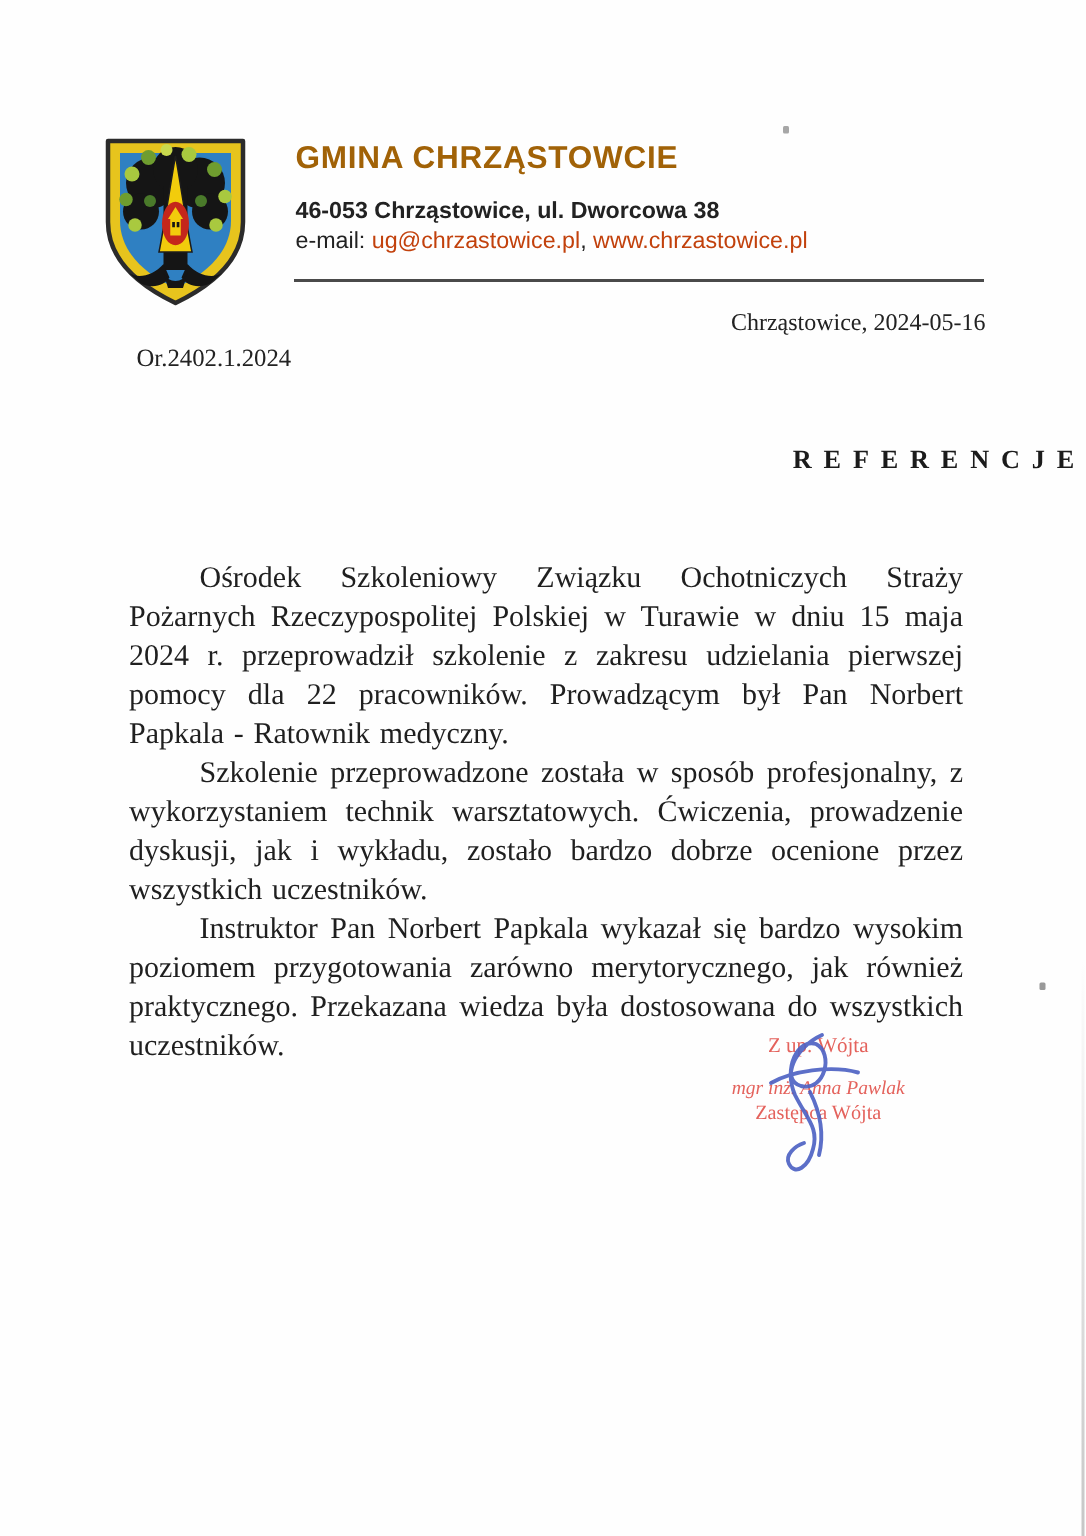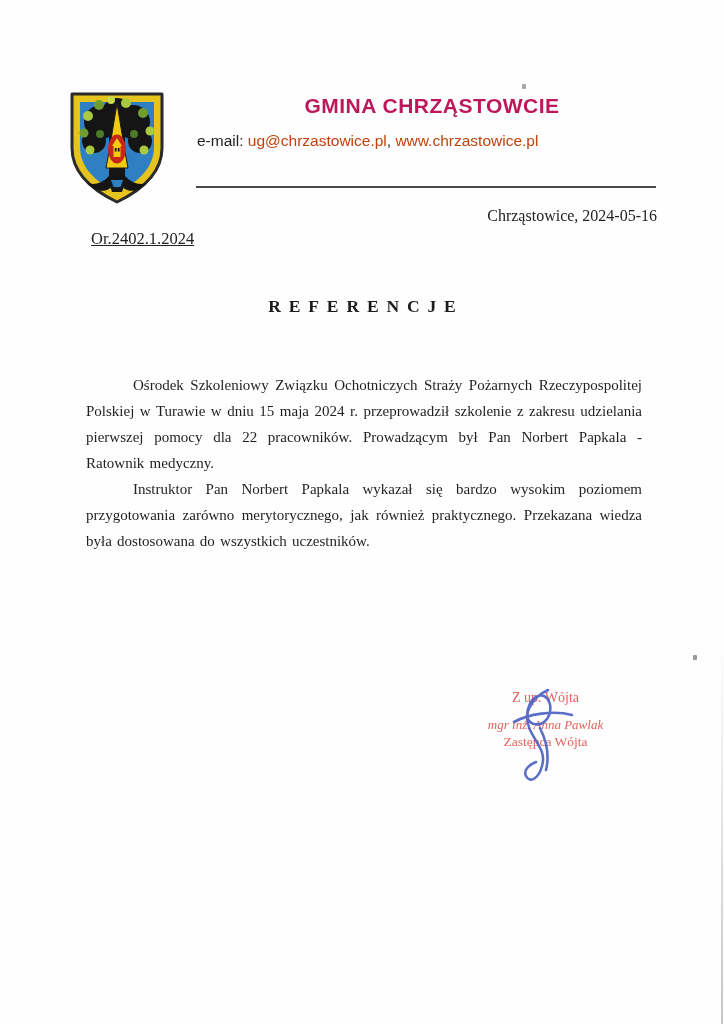--- a/index.html
+++ b/index.html
@@ -8,39 +8,39 @@
     width:724px;height:1024px;
     margin:0 auto;
     background:#fefefe;
     overflow:hidden;
     font-family:"Liberation Serif", serif;
     color:#1e1e1e;
   }
   
   .crest{position:absolute;left:64px;top:86px;width:106px;height:120px;}
   .header-text{position:absolute;left:197px;top:94px;width:470px;font-family:"Liberation Sans",sans-serif;}
-  .org-name{font-size:21px;font-weight:bold;color:#be185d;letter-spacing:.5px;margin:0 0 13px 0;text-align:center;}
+  .org-name{font-size:21px;font-weight:bold;color:#a16207;letter-spacing:.5px;margin:0 0 13px 0;}
   .addr-line{font-size:15.5px;line-height:19.5px;color:#222;}
   .addr-line.bold{font-weight:bold;}
   .hlink{color:#c2410c;cursor:pointer;}
   .rule{position:absolute;left:196px;top:186px;width:460px;height:2px;background:#4a4a4a;}
   
   .place-date{position:absolute;top:207px;right:67px;font-size:16px;color:#222;}
-  .ref-number{position:absolute;top:229px;left:91px;font-size:16.5px;color:#222;text-decoration:underline;}
+  .ref-number{position:absolute;top:229px;left:91px;font-size:16.5px;color:#222;}
   
   .doc-title{
     position:absolute;top:296px;left:0;width:100%;
-    text-align:center;font-size:17.5px;font-weight:bold;
+    text-align:right;font-size:17.5px;font-weight:bold;
     letter-spacing:.45em;text-indent:.45em;color:#1b1b1b;
   }
   
   .body-text{position:absolute;left:86px;top:372px;width:556px;}
   .body-text p{
     margin:0;text-indent:47px;text-align:justify;
-    font-size:15px;line-height:26px;color:#1f1f1f;
+    font-size:20px;line-height:26px;color:#1f1f1f;
     word-spacing:1.5px;
   }
   
   .signature-block{position:absolute;left:458px;top:690px;width:175px;text-align:center;}
   .stamp{color:#e4625c;font-family:"Liberation Serif",serif;}
   .stamp-line1{font-size:14px;margin:0 0 11px 0;}
   .stamp-line2{font-size:13px;font-style:italic;margin:0 0 1px 0;}
   .stamp-line3{font-size:13.5px;margin:0;}
   .signature-ink{position:absolute;left:38px;top:-8px;width:92px;height:106px;pointer-events:none;}
   
@@ -91,31 +91,33 @@
 
       <rect x="49.5" y="59" width="7" height="12" fill="#f2cc0c"></rect>
       <path d="M53,52 L48,60 H58 Z" fill="#f2cc0c"></path>
       <rect x="50.8" y="62" width="1.8" height="3.5" fill="#151515"></rect>
       <rect x="53.8" y="62" width="1.8" height="3.5" fill="#151515"></rect>
     </svg>
   </div>
 
   <div class="header-text">
     <h1 class="org-name">GMINA CHRZĄSTOWCIE</h1>
+    <div class="addr-line bold">46-053 Chrząstowice, ul. Dworcowa 38</div>
     <div class="addr-line"><span>e-mail: </span><span class="hlink">ug@chrzastowice.pl</span><span>, </span><span class="hlink">www.chrzastowice.pl</span></div>
   </div>
   <div class="rule"></div>
 
   <div class="place-date">Chrząstowice, 2024-05-16</div>
   <div class="ref-number">Or.2402.1.2024</div>
 
   <div class="doc-title">REFERENCJE</div>
 
   <div class="body-text">
     <p>Ośrodek Szkoleniowy Związku Ochotniczych Straży Pożarnych Rzeczypospolitej Polskiej w Turawie w dniu 15 maja 2024 r. przeprowadził szkolenie z zakresu udzielania pierwszej pomocy dla 22 pracowników. Prowadzącym był Pan Norbert Papkala - Ratownik medyczny.</p>
+    <p>Szkolenie przeprowadzone została w sposób profesjonalny, z wykorzystaniem technik warsztatowych. Ćwiczenia, prowadzenie dyskusji, jak i wykładu, zostało bardzo dobrze ocenione przez wszystkich uczestników.</p>
     <p>Instruktor Pan Norbert Papkala wykazał się bardzo wysokim poziomem przygotowania zarówno merytorycznego, jak również praktycznego. Przekazana wiedza była dostosowana do wszystkich uczestników.</p>
   </div>
 
   <div class="signature-block">
     <div class="stamp">
       <p class="stamp-line1">Z up. Wójta</p>
       <p class="stamp-line2">mgr inż. Anna Pawlak</p>
       <p class="stamp-line3">Zastępca Wójta</p>
     </div>
     <svg class="signature-ink" viewBox="0 0 92 106" xmlns="http://www.w3.org/2000/svg">

